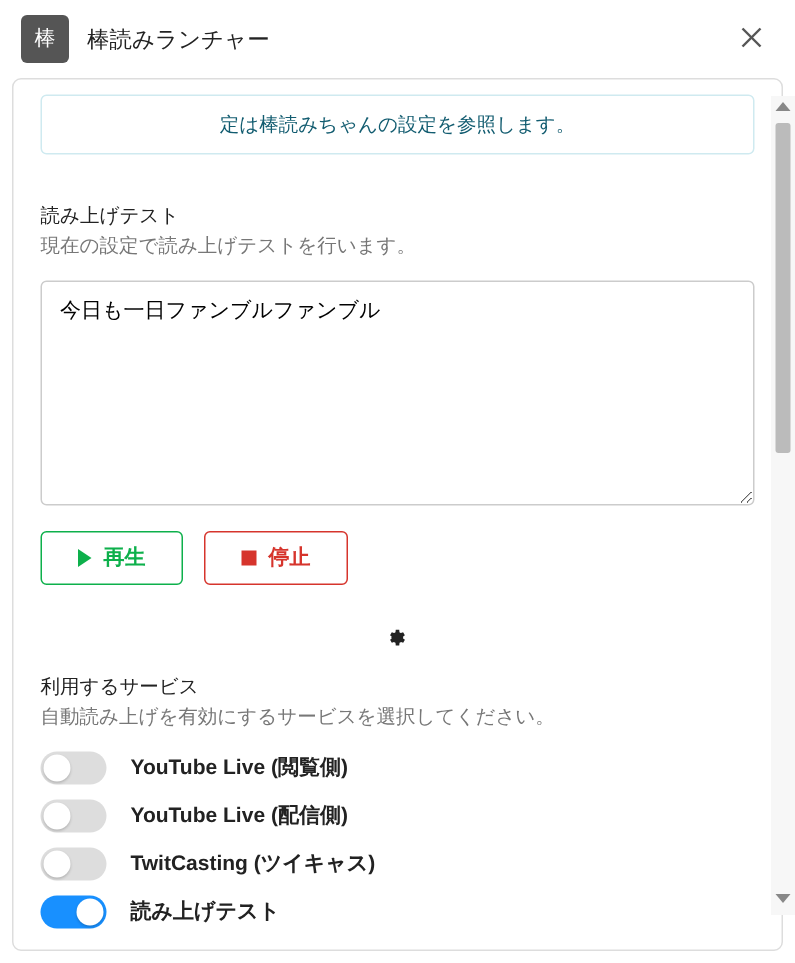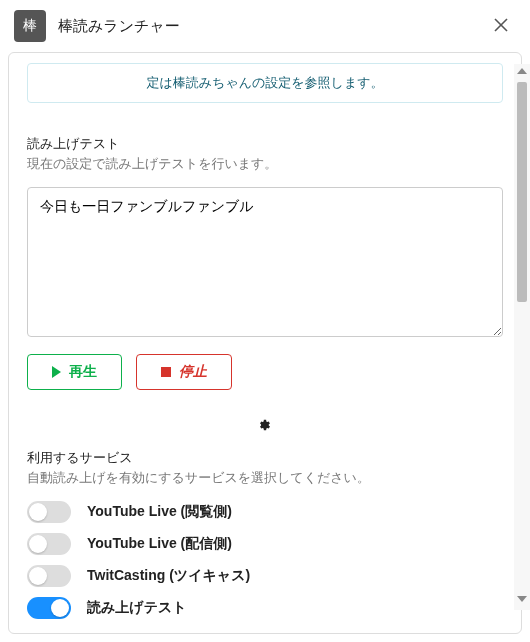--- a/index.html
+++ b/index.html
@@ -137,21 +137,21 @@
     font-size: 14px;
     background: #fff;
     cursor: pointer;
     display: inline-flex;
     align-items: center;
     gap: 8px;
     font-weight: 600;
     justify-content: flex-end;
   }
   .btn-play { border: 1px solid #0db04b; color: #0db04b; }
-  .btn-stop { border: 1px solid #d6342c; color: #d6342c; font-style: italic; }
+  .btn-stop { border: 1px solid #d6342c; color: #d6342c; }
 
   .gear-row {
     text-align: center;
     margin-bottom: 14px;
     color: #333;
     font-size: 14px;
   }
 
   .service-list {
     display: flex;

